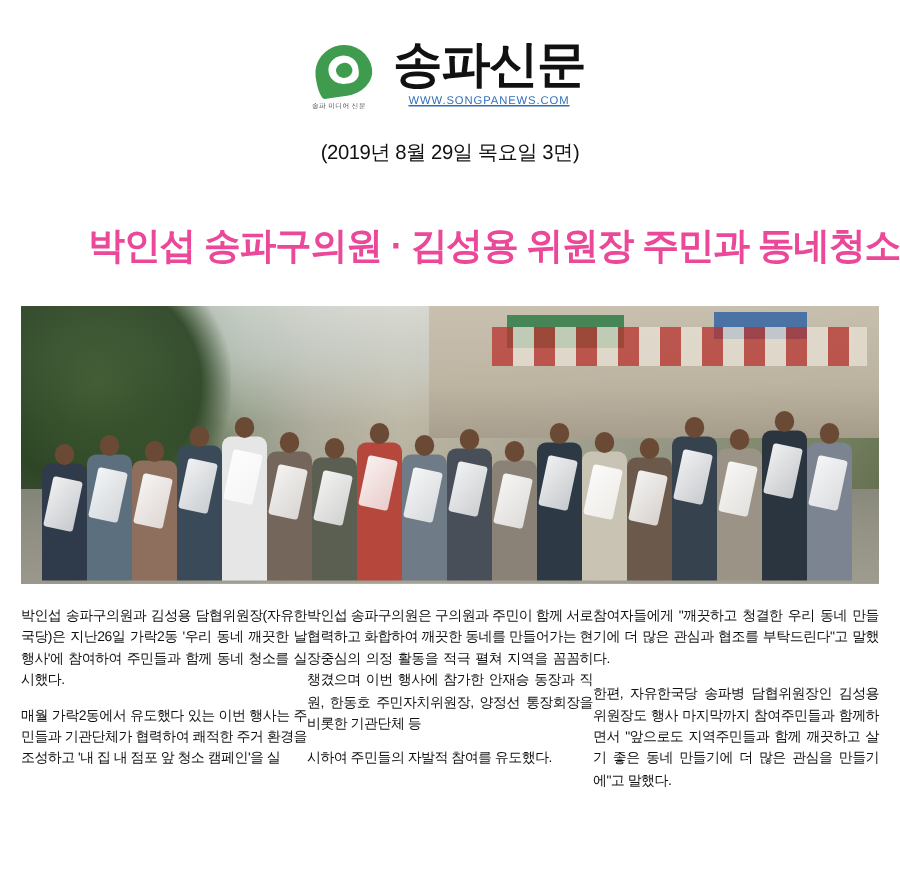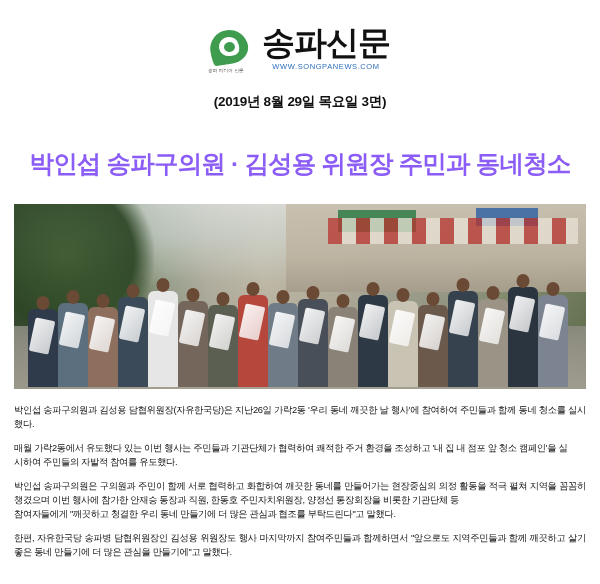--- a/index.html
+++ b/index.html
@@ -81,40 +81,41 @@
     font-weight: 700;
     letter-spacing: -1px;
     line-height: 1;
     color: #111111;
   }
   .paper-url {
     font-size: 7.5px;
     letter-spacing: .6px;
     color: #2f6fba;
     margin-top: 3px;
+    text-decoration: underline;
   }
 
   
   .dateline {
     text-align: center;
     font-size: 13.5px;
-    font-weight: 700;
+    font-weight: 400;
     margin-top: 22px;
     color: #111111;
     letter-spacing: -0.3px;
   }
 
   
   .headline {
-    text-align: center;
+    text-align: right;
     font-size: 24.5px;
     font-weight: 700;
     letter-spacing: -0.8px;
     margin-top: 36px;
-    color: #8b5cf6;
+    color: #ec4899;
   }
 
   
   .photo-wrap {
     margin: 24px 14px 0 14px;
     height: 185px;
     position: relative;
     overflow: hidden;
     background: #6f7f6a;
   }
@@ -209,21 +210,20 @@
     width: 20px; height: 34px;
     background: linear-gradient(120deg, rgba(255,255,255,.92), rgba(250,250,250,.75));
     transform: rotate(12deg);
     border-radius: 2px;
   }
 
   
   .columns {
     display: flex;
     margin: 14px 14px 0 14px;
-    flex-direction: column;
   }
   .col {
     flex: 1 1 0;
     font-size: 9.3px;
     line-height: 1.55;
     letter-spacing: -0.35px;
     text-align: justify;
     color: #111111;
   }
   .col p {
@@ -337,22 +337,22 @@
       </div>
     </div>
   </div>
 
   <div class="columns">
     <div class="col">
       <p>박인섭 송파구의원과 김성용 담협위원장(자유한국당)은 지난26일 가락2동 '우리 동네 깨끗한 날 행사'에 참여하여 주민들과 함께 동네 청소를 실시했다.</p>
       <p>매월 가락2동에서 유도했다 있는 이번 행사는 주민들과 기관단체가 협력하여 쾌적한 주거 환경을 조성하고 '내 집 내 점포 앞 청소 캠페인'을 실</p>
     </div>
     <div class="col">
+      <p>박인섭 송파구의원은 구의원과 주민이 함께 서로 협력하고 화합하여 깨끗한 동네를 만들어가는 현장중심의 의정 활동을 적극 펼쳐 지역을 꼼꼼히 챙겼으며 이번 행사에 참가한 안재승 동장과 직원, 한동호 주민자치위원장, 양정선 통장회장을 비롯한 기관단체 등</p>
       <p>시하여 주민들의 자발적 참여를 유도했다.</p>
-      <p>박인섭 송파구의원은 구의원과 주민이 함께 서로 협력하고 화합하여 깨끗한 동네를 만들어가는 현장중심의 의정 활동을 적극 펼쳐 지역을 꼼꼼히 챙겼으며 이번 행사에 참가한 안재승 동장과 직원, 한동호 주민자치위원장, 양정선 통장회장을 비롯한 기관단체 등</p>
     </div>
     <div class="col">
       <p>참여자들에게 "깨끗하고 청결한 우리 동네 만들기에 더 많은 관심과 협조를 부탁드린다"고 말했다.</p>
       <p>한편, 자유한국당 송파병 담협위원장인 김성용 위원장도 행사 마지막까지 참여주민들과 함께하면서 "앞으로도 지역주민들과 함께 깨끗하고 살기 좋은 동네 만들기에 더 많은 관심을 만들기에"고 말했다.</p>
     </div>
   </div>
 
 </div>
 
 </body></html>

